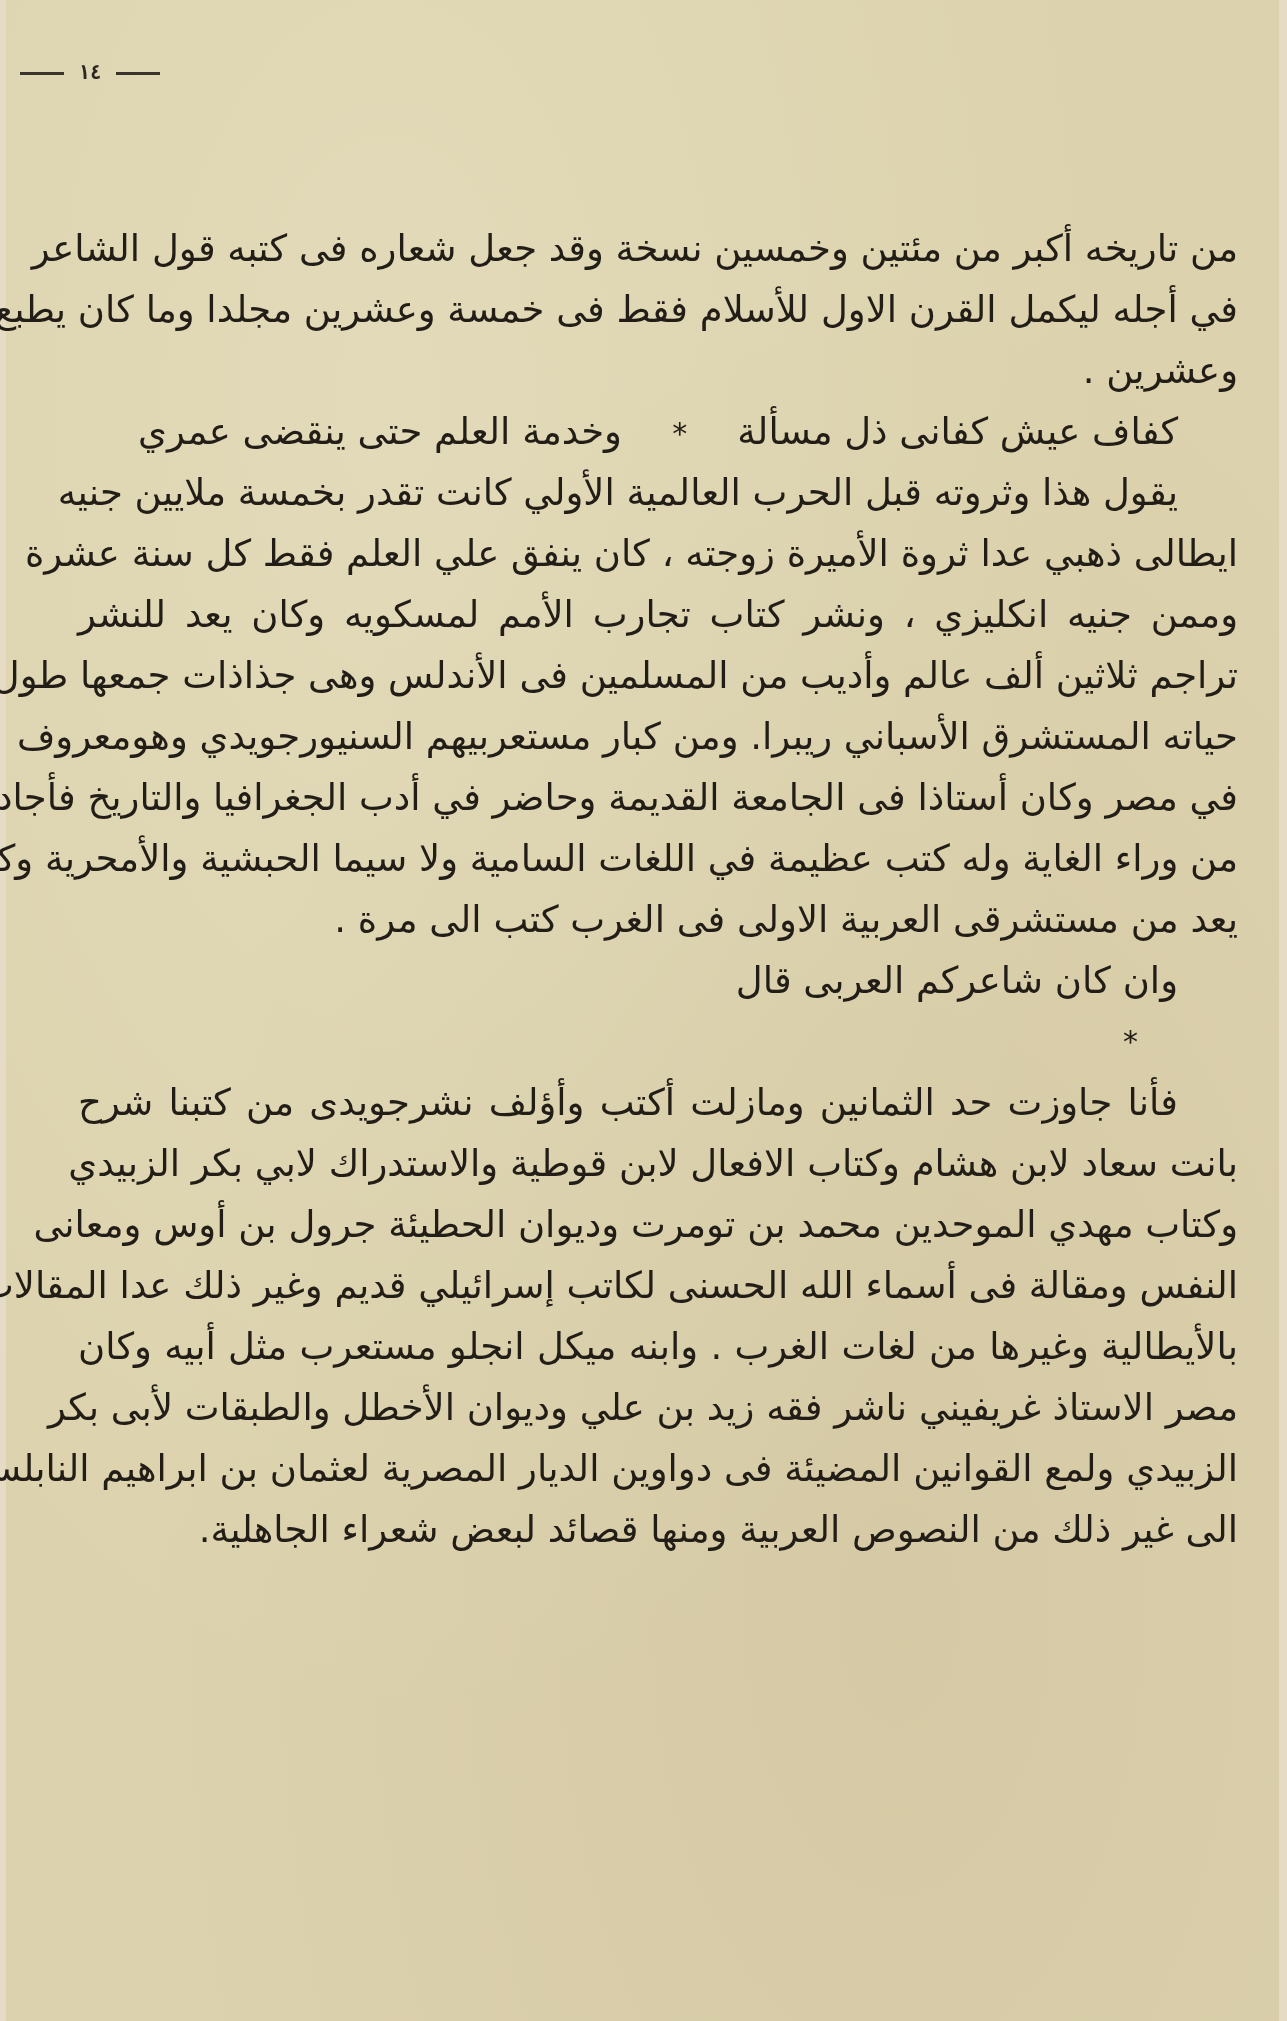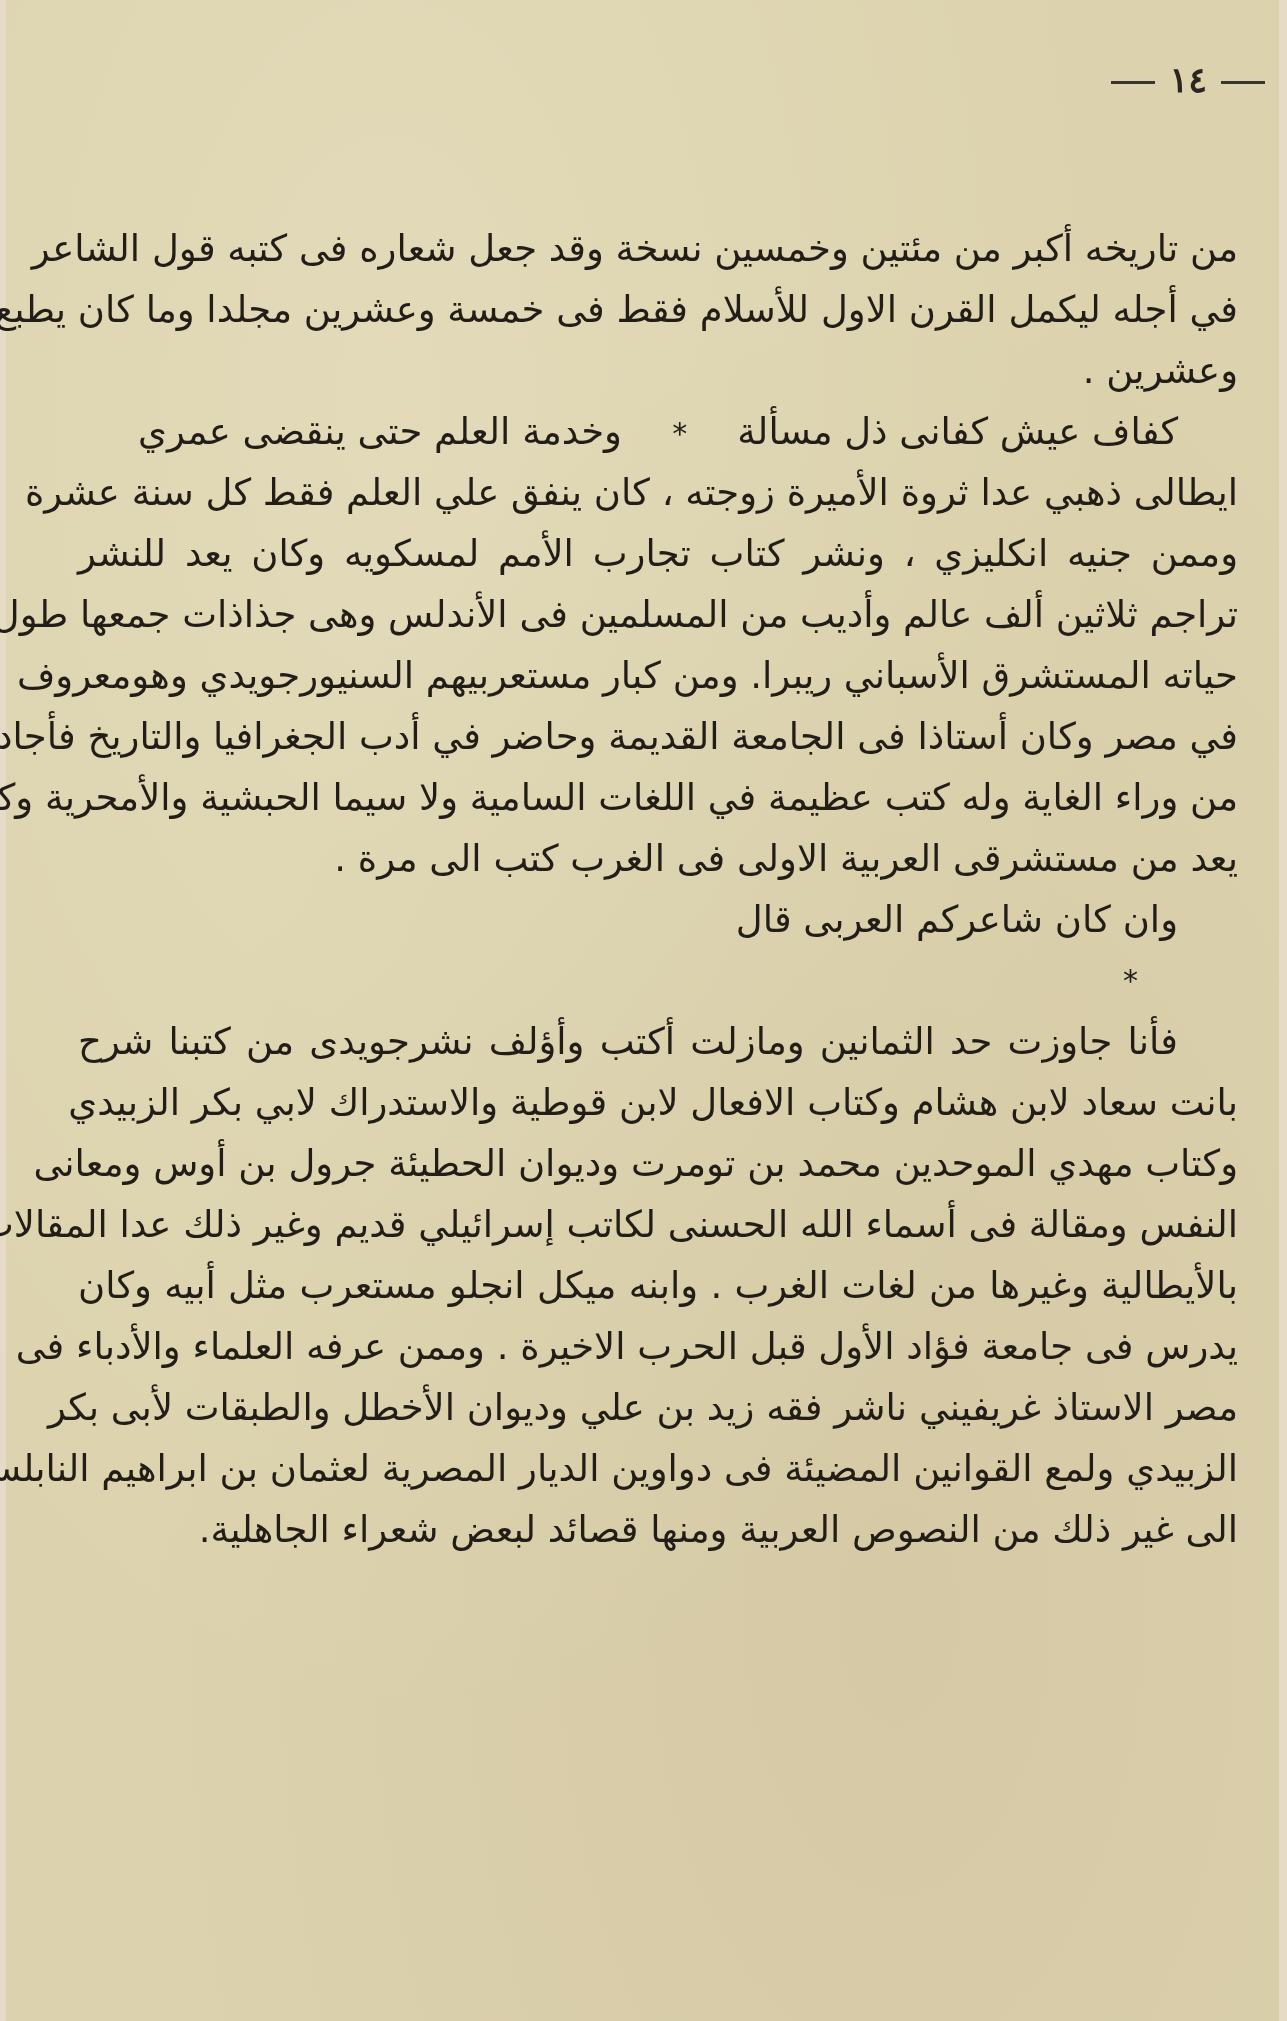--- a/index.html
+++ b/index.html
@@ -22,23 +22,23 @@
     background: #dcd2ad;
     background-image:
       radial-gradient(ellipse at 30% 20%, rgba(255,255,240,0.18), transparent 60%),
       radial-gradient(ellipse at 70% 80%, rgba(150,130,90,0.10), transparent 60%);
   }
   .page-number {
     position: absolute;
     top: 60px;
     left: 0;
     width: 100%;
-    text-align: right;
-    font-family: Liberation Sans, sans-serif;
-    font-size: 35px;
+    text-align: left;
+    font-family: Liberation Mono, monospace;
+    font-size: 20px;
     font-weight: bold;
     color: #2b2620;
     direction: rtl;
   }
   .page-number .dash {
     display: inline-block;
     width: 44px;
     height: 3px;
     background: #3a342c;
     vertical-align: middle;
@@ -98,38 +98,38 @@
     <span class="line">من تاريخه أكبر من مئتين وخمسين نسخة وقد جعل شعاره فى كتبه قول الشاعر</span>
     <span class="line">في أجله ليكمل القرن الاول للأسلام فقط فى خمسة وعشرين مجلدا وما كان يطبع</span>
     <span class="line short">وعشرين .</span>
 
     <div class="verse">
       <span>كفاف عيش كفانى ذل مسألة</span>
       <span class="star">*</span>
       <span>وخدمة العلم حتى ينقضى عمري</span>
     </div>
 
+    <span class="line indent">يقول هذا وثروته قبل الحرب العالمية الأولي كانت تقدر بخمسة ملايين جنيه</span>
     <span class="line">ايطالى ذهبي عدا ثروة الأميرة زوجته ، كان ينفق علي العلم فقط كل سنة عشرة</span>
     <span class="line">وممن جنيه انكليزي ، ونشر كتاب تجارب الأمم لمسكويه وكان يعد للنشر</span>
     <span class="line">تراجم ثلاثين ألف عالم وأديب من المسلمين فى الأندلس وهى جذاذات جمعها طول</span>
     <span class="line">حياته المستشرق الأسباني ريبرا. ومن كبار مستعربيهم السنيورجويدي وهومعروف</span>
     <span class="line">في مصر وكان أستاذا فى الجامعة القديمة وحاضر في أدب الجغرافيا والتاريخ فأجاد</span>
     <span class="line">من وراء الغاية وله كتب عظيمة في اللغات السامية ولا سيما الحبشية والأمحرية وكان</span>
     <span class="line short">يعد من مستشرقى العربية الاولى فى الغرب كتب الى مرة .</span>
 
     <span class="line short indent">وان كان شاعركم العربى قال</span>
 
     <div class="verse">
       <span class="star">*</span>
     </div>
 
     <span class="line indent">فأنا جاوزت حد الثمانين ومازلت أكتب وأؤلف نشرجويدى من كتبنا شرح</span>
     <span class="line">بانت سعاد لابن هشام وكتاب الافعال لابن قوطية والاستدراك لابي بكر الزبيدي</span>
     <span class="line">وكتاب مهدي الموحدين محمد بن تومرت وديوان الحطيئة جرول بن أوس ومعانى</span>
     <span class="line">النفس ومقالة فى أسماء الله الحسنى لكاتب إسرائيلي قديم وغير ذلك عدا المقالات</span>
     <span class="line">بالأيطالية وغيرها من لغات الغرب . وابنه ميكل انجلو مستعرب مثل أبيه وكان</span>
-    <span class="line">يدرس فى جامعة فؤاد الأول قبل الحرب الاخيرة . وممن عرفه العلماء والأدباء فى</span>
     <span class="line">مصر الاستاذ غريفيني ناشر فقه زيد بن علي وديوان الأخطل والطبقات لأبى بكر</span>
     <span class="line">الزبيدي ولمع القوانين المضيئة فى دواوين الديار المصرية لعثمان بن ابراهيم النابلسي</span>
     <span class="line short">الى غير ذلك من النصوص العربية ومنها قصائد لبعض شعراء الجاهلية.</span>
 
   </div>
 </div>
 
 </body></html>

